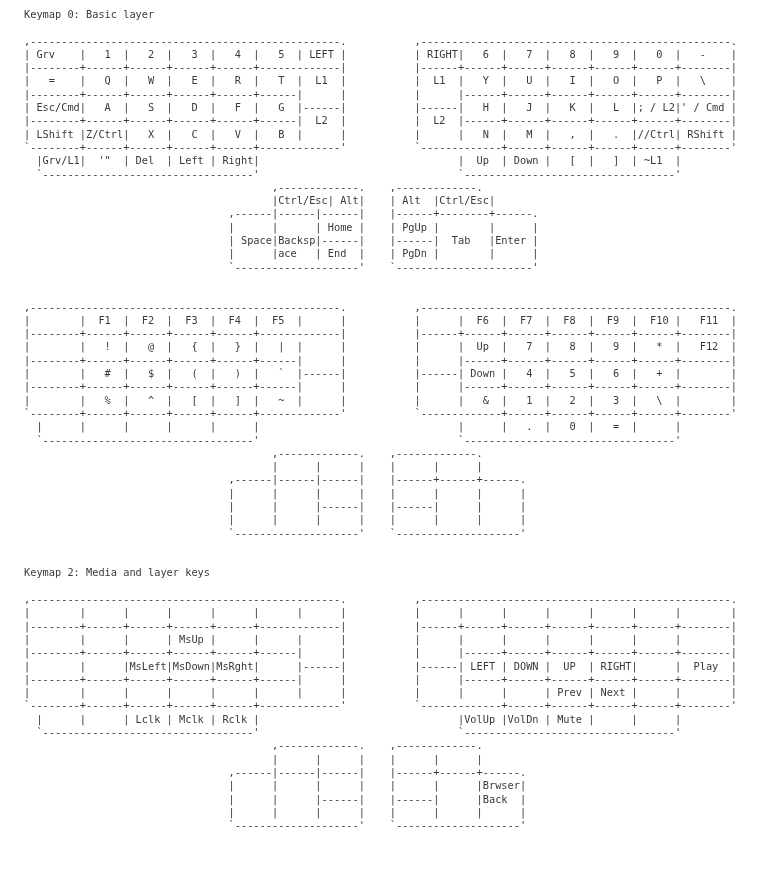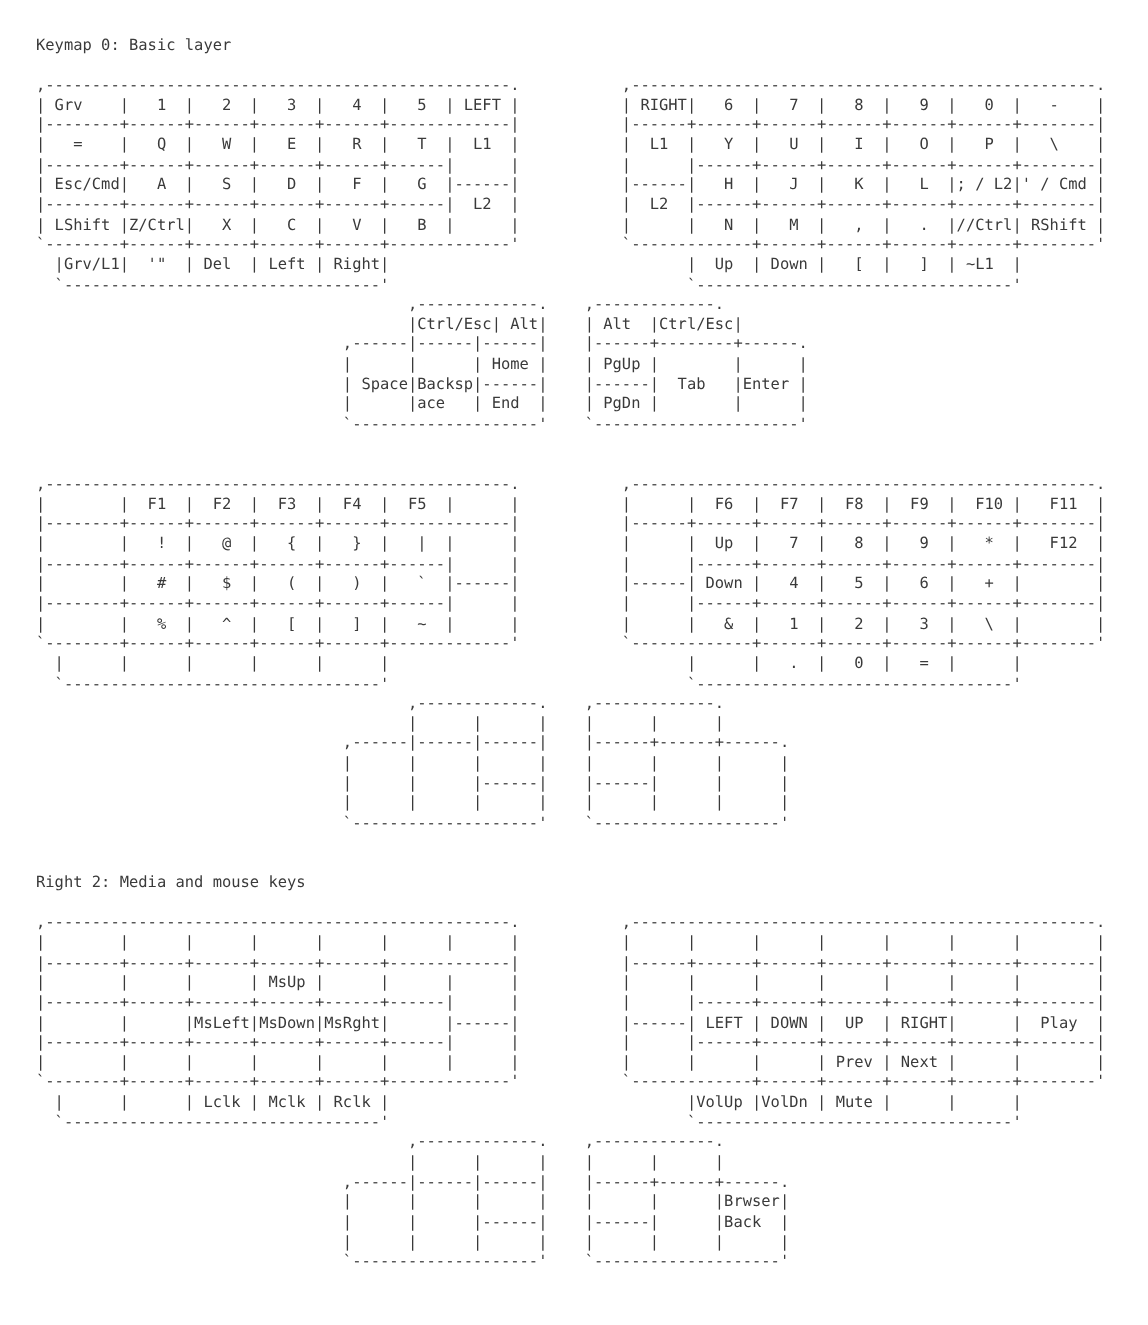--- a/index.html
+++ b/index.html
@@ -5,21 +5,21 @@
   html, body {
     margin: 0;
     padding: 0;
     background: #ffffff;
     width: 765px;
     height: 883px;
     overflow: hidden;
   }
   .doc {
     box-sizing: border-box;
-    padding: 24px 0 0 24px;
+    padding: 8px 0 0 24px;
     color: #3a3a3a;
     font-family: "DejaVu Sans Mono", "Liberation Mono", monospace;
     font-size: 10.3px;
     line-height: 13.3px;
   }
   .km-section { margin: 0; }
   .km-title {
     white-space: pre;
     margin: 0 0 13.3px 0;
     font-family: inherit;
@@ -77,21 +77,21 @@
                                         ,-------------.    ,-------------.
                                         |      |      |    |      |      |
                                  ,------|------|------|    |------+------+------.
                                  |      |      |      |    |      |      |      |
                                  |      |      |------|    |------|      |      |
                                  |      |      |      |    |      |      |      |
                                  `--------------------'    `--------------------'</pre>
   </section>
 
   <section class="km-section">
-    <div class="km-title">Right 2: Media and mouse keys</div>
+    <div class="km-title">Keymap 2: Media and layer keys</div>
     <pre class="km-art">,--------------------------------------------------.           ,--------------------------------------------------.
 |        |      |      |      |      |      |      |           |      |      |      |      |      |      |        |
 |--------+------+------+------+------+-------------|           |------+------+------+------+------+------+--------|
 |        |      |      | MsUp |      |      |      |           |      |      |      |      |      |      |        |
 |--------+------+------+------+------+------|      |           |      |------+------+------+------+------+--------|
 |        |      |MsLeft|MsDown|MsRght|      |------|           |------| LEFT | DOWN |  UP  | RIGHT|      |  Play  |
 |--------+------+------+------+------+------|      |           |      |------+------+------+------+------+--------|
 |        |      |      |      |      |      |      |           |      |      |      | Prev | Next |      |        |
 `--------+------+------+------+------+-------------'           `-------------+------+------+------+------+--------'
   |      |      | Lclk | Mclk | Rclk |                                |VolUp |VolDn | Mute |      |      |

